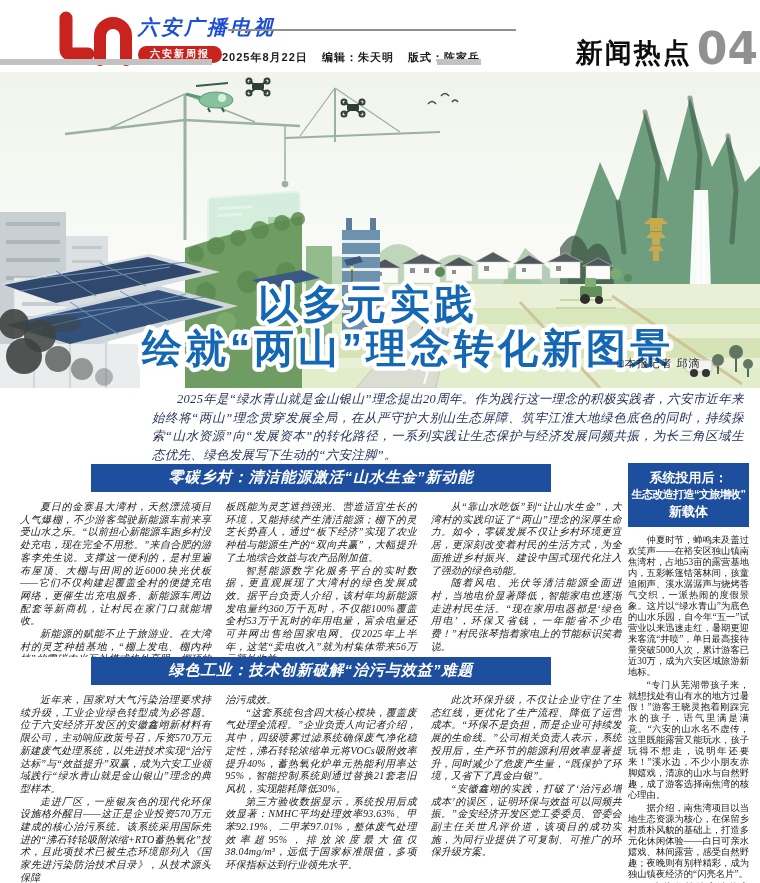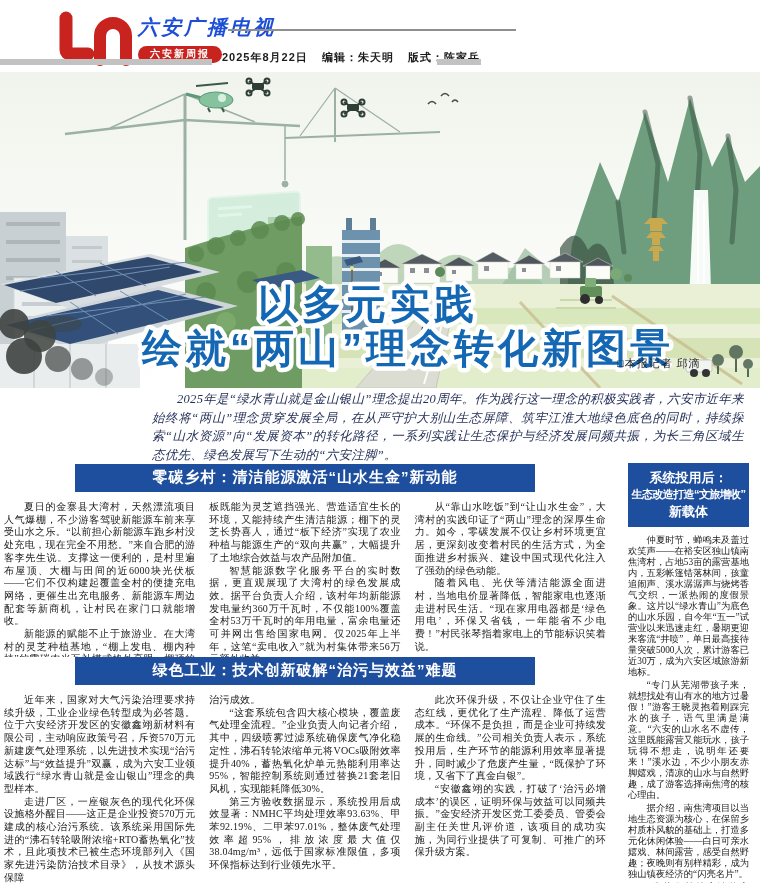--- a/index.html
+++ b/index.html
@@ -40,21 +40,21 @@
   
   .intro { position:absolute; left:152px; top:390px; width:592px; height:76px; overflow:hidden; }
   .intro p { font-size:12.5px; line-height:18.6px; font-style:italic; color:#253158;
              text-align:justify; text-indent:2em; letter-spacing:0.3px; }
   .intro::before { content:""; position:absolute; left:-1px; top:0; width:46px; height:24px;
                    border-left:2px solid #9fbde0; border-top:2px solid #9fbde0; margin-left:-12px; margin-top:-4px; }
   .intro::after  { content:""; position:absolute; right:-8px; bottom:1px; width:46px; height:24px;
                    border-right:2px solid #9fbde0; border-bottom:2px solid #9fbde0; }
 
   
-  .article { position:absolute; left:4px; width:602px; }
+  .article { position:absolute; left:20px; width:602px;font-style:italic; }
   .article.sec1 { top:464px; height:193px; }
   .article.sec2 { top:657px; height:226px; overflow:hidden; }
   .bar-title { width:460px; margin:0 auto; background:#1e4f9e; color:#ffffff;
                font-family:"Liberation Sans",sans-serif; font-size:15px; font-weight:bold;
                text-align:center; padding:4px 0 5px; letter-spacing:1px; }
   .cols { display:flex; gap:14px; margin-top:9px; height:156px; overflow:hidden; }
   .sec2 .cols { height:190px; }
   .col { flex:1; font-size:10px; line-height:12.7px; text-align:justify; color:#191919;
          letter-spacing:0.2px; }
   .col p { text-indent:2em; }
@@ -85,20 +85,24 @@
       <div class="badge">六安新周报</div>
     </div>
     <div class="brand-rule"></div>
     <div class="bar-left"></div>
     <div class="dateline">
       <span>2025年8月22日</span>
       <span>编辑：朱天明</span>
       <span>版式：陈家兵</span>
     </div>
     <div class="bar-right"></div>
+    <div class="section-flag">
+      <span class="flag-label">新闻热点</span>
+      <span class="flag-num">04</span>
+    </div>
   </header>
 
   <svg class="hero-art" viewBox="0 0 760 316" preserveAspectRatio="none">
     <defs>
       <linearGradient id="skyg" x1="0" y1="0" x2="0" y2="1">
         <stop offset="0" stop-color="#f1f4ec"></stop>
           <stop offset="1" stop-color="#ffffff"></stop>
       </linearGradient>
     </defs>
     <rect width="760" height="316" fill="url(#skyg)"></rect>

